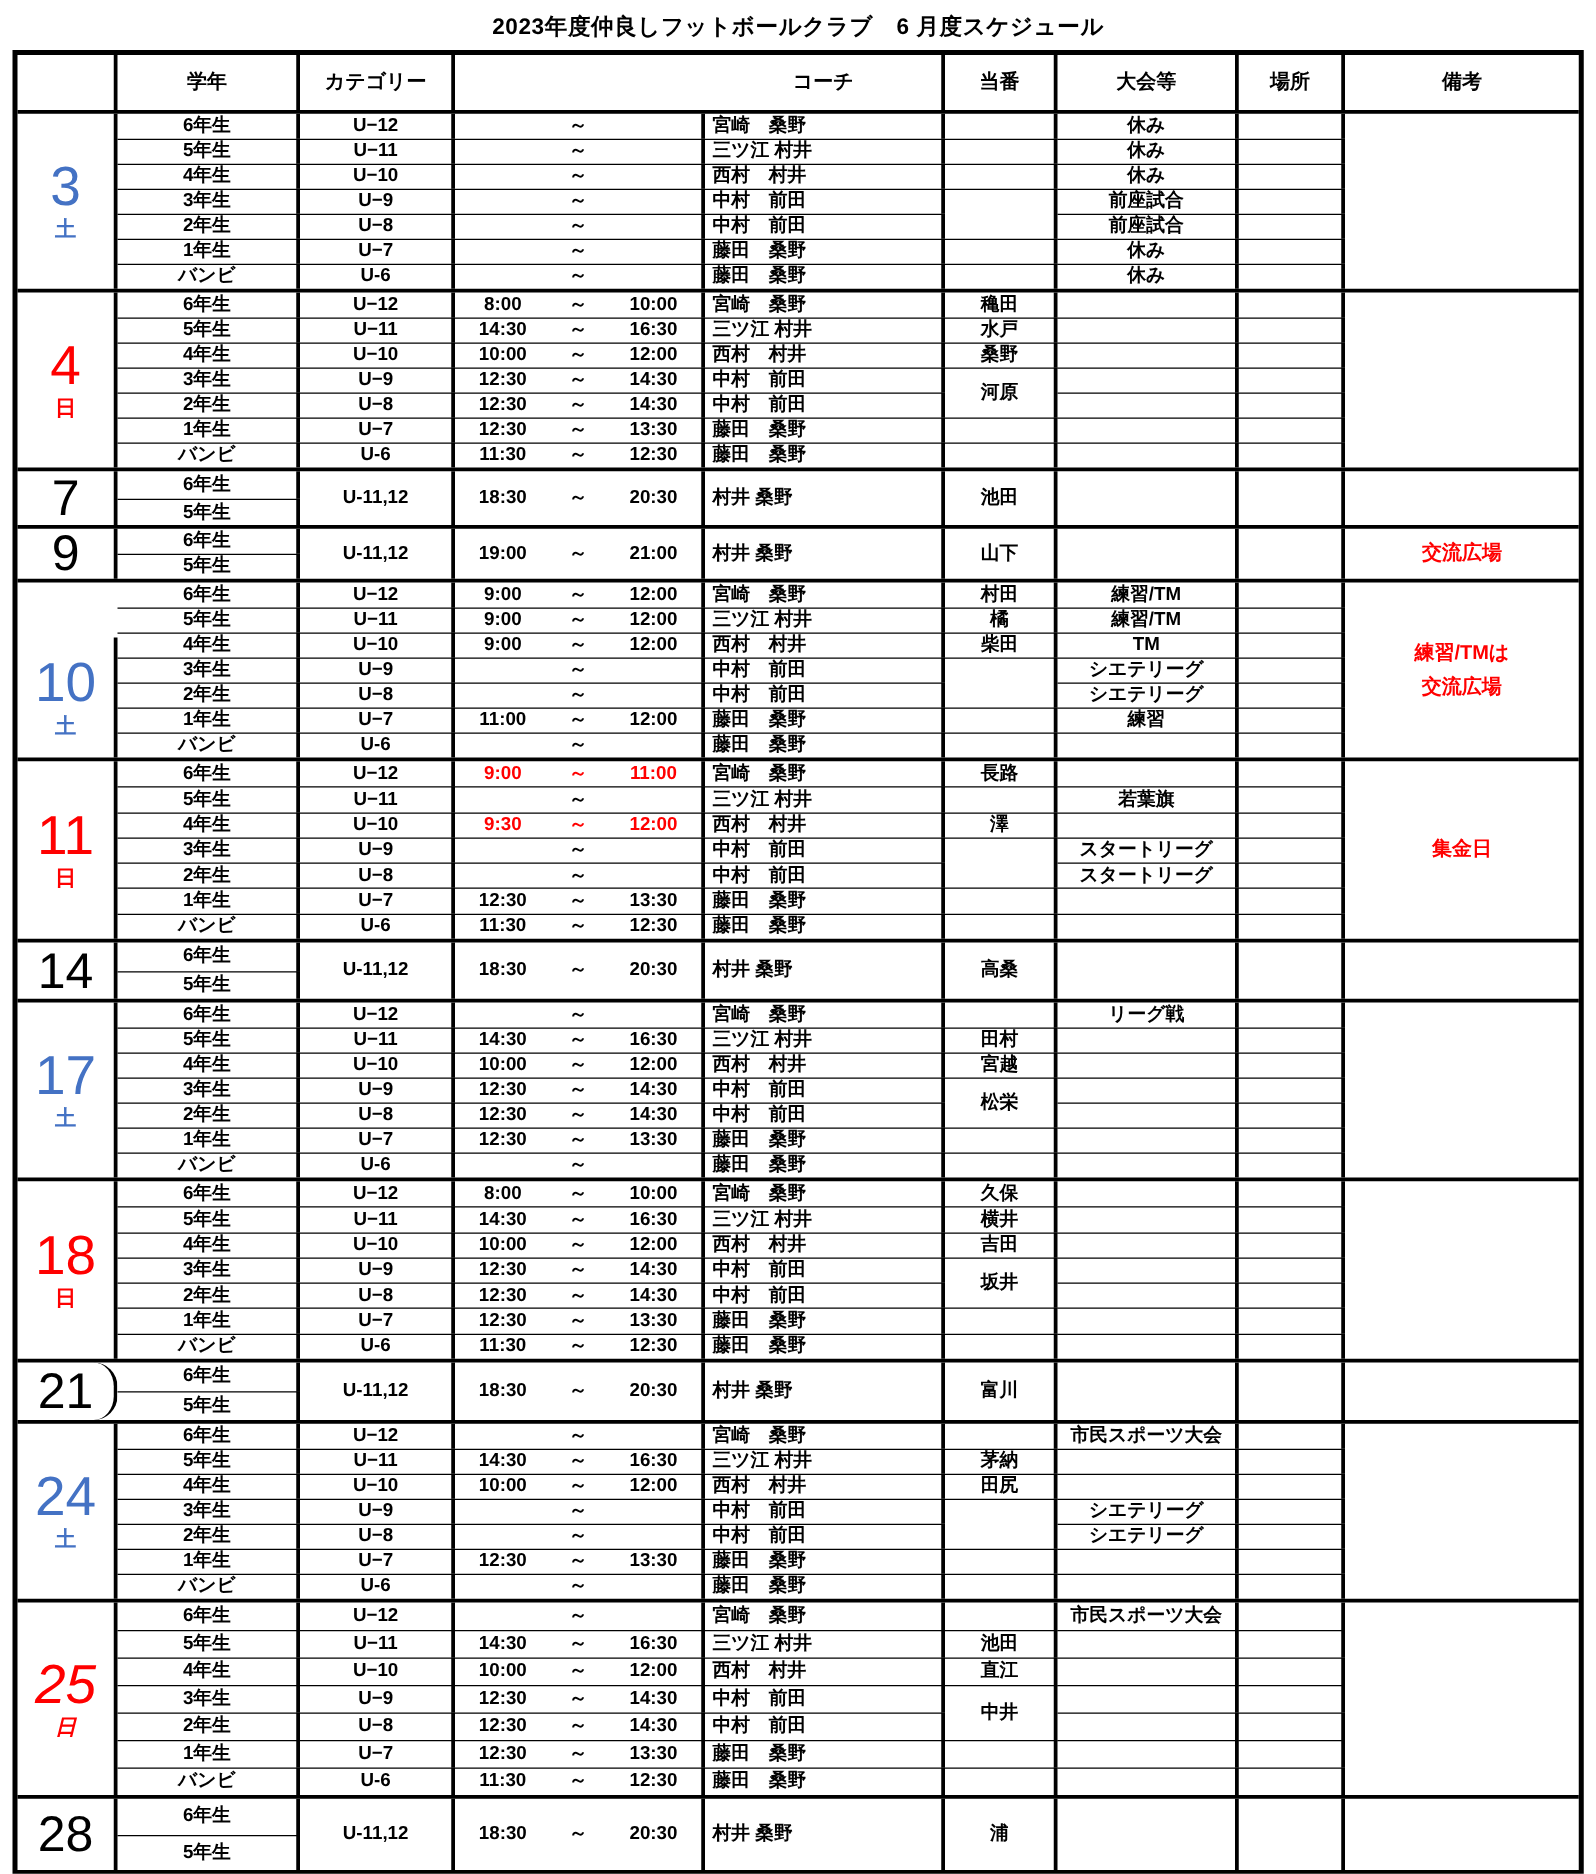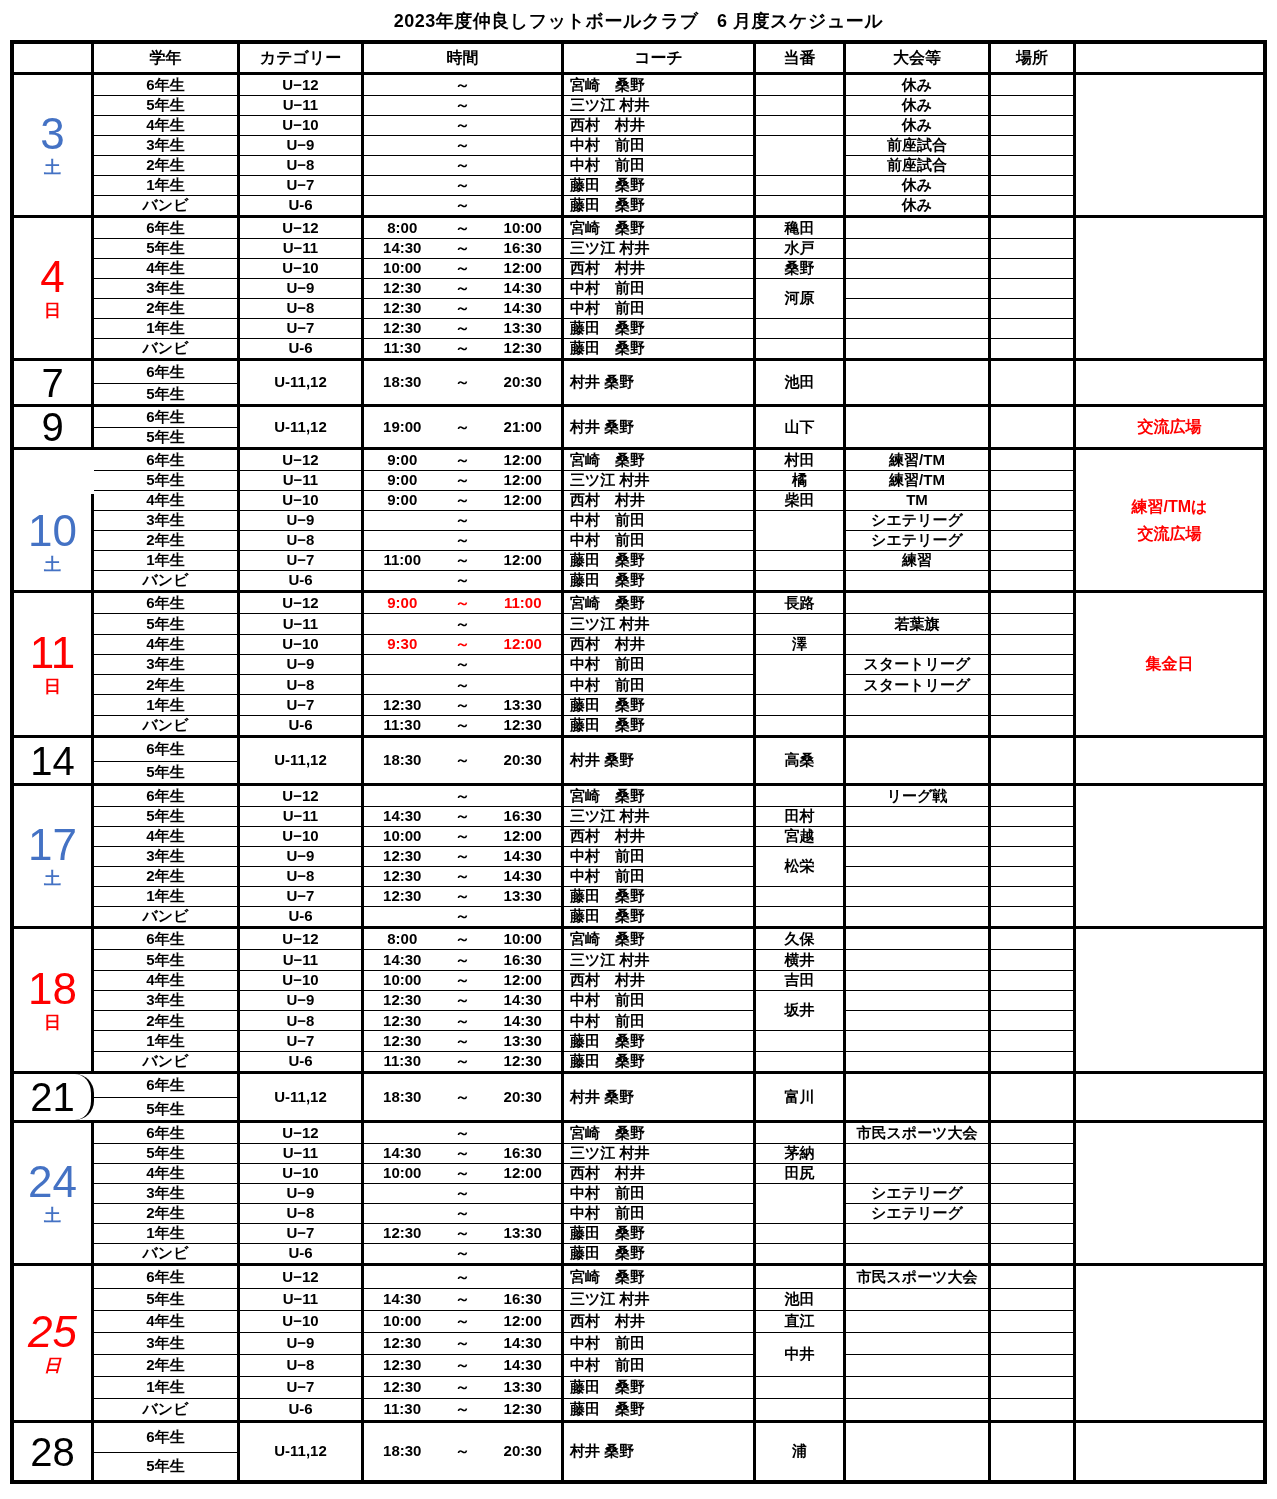--- a/index.html
+++ b/index.html
@@ -1,20 +1,20 @@
 <!DOCTYPE html>
 <html style="--sat: #4472c4; --sun: #ff0000; --hl: #ff0000;"><head>
 <meta charset="utf-8">
 <style>
   html,body{margin:0;padding:0;background:#fff;}
   body{width:1277px;height:1499px;overflow:hidden;font-family:"Liberation Sans",sans-serif;color:#000;}
   .title{text-align:center;font-size:18px;font-weight:600;padding:9px 0 7px;letter-spacing:.5px;}
   .table{margin:0 10px;border:4px solid #000;background:#fff;}
   .row{display:grid;grid-template-columns:80px 146px 124px 200px 192px 90px 145px 85px 1fr;}
-  .header-row{height:28px;}
+  .header-row{height:44px;}
   .group{border-top:3px solid #000;}
   .big{grid-template-rows:repeat(7,1fr);}
   .small{grid-template-rows:repeat(2,1fr);}
   .cell{border-right:3px solid #000;box-sizing:border-box;display:flex;align-items:center;justify-content:center;
         font-size:15px;font-weight:600;overflow:hidden;white-space:nowrap;line-height:1.1;}
   .noR{border-right:none;}
   .thin{border-top:1px solid #000;}
   .hcell{font-weight:700;font-size:16px;}
   .datecell{flex-direction:column;}
   .datenum{font-size:44px;line-height:1;font-weight:400;}
@@ -32,25 +32,25 @@
 </head>
 <body>
 
 <div class="page">
   <div class="title">2023年度仲良しフットボールクラブ　6 月度スケジュール</div>
   <div class="table" id="schedule-table">
       <div class="row header-row">
         <div class="cell hcell" style="grid-area: 1 / 1;"></div>
         <div class="cell hcell" style="grid-area: 1 / 2;">学年</div>
         <div class="cell hcell" style="grid-area: 1 / 3;">カテゴリー</div>
-        <div class="cell hcell" style="grid-area: 1 / 4;">時間</div>
         <div class="cell hcell" style="grid-area: 1 / 5;">コーチ</div>
         <div class="cell hcell" style="grid-area: 1 / 6;">当番</div>
         <div class="cell hcell" style="grid-area: 1 / 7;">大会等</div>
         <div class="cell hcell" style="grid-area: 1 / 8;">場所</div>
+        <div class="cell hcell noR" style="grid-area: 1 / 9;">備考</div>
       </div>
       <div class="row group big sat" style="height: 140px;">
         <div class="cell datecell" style="grid-area: 1 / 1 / -1;">
           <div class="datenum">3</div>
           <div class="wday">土</div>
         </div>
         <div class="cell" style="grid-area: 1 / 2;">6年生</div>
         <div class="cell" style="grid-area: 1 / 3;">U−12</div>
         <div class="cell time" style="grid-area: 1 / 4;">
           <div class="ts"></div>

